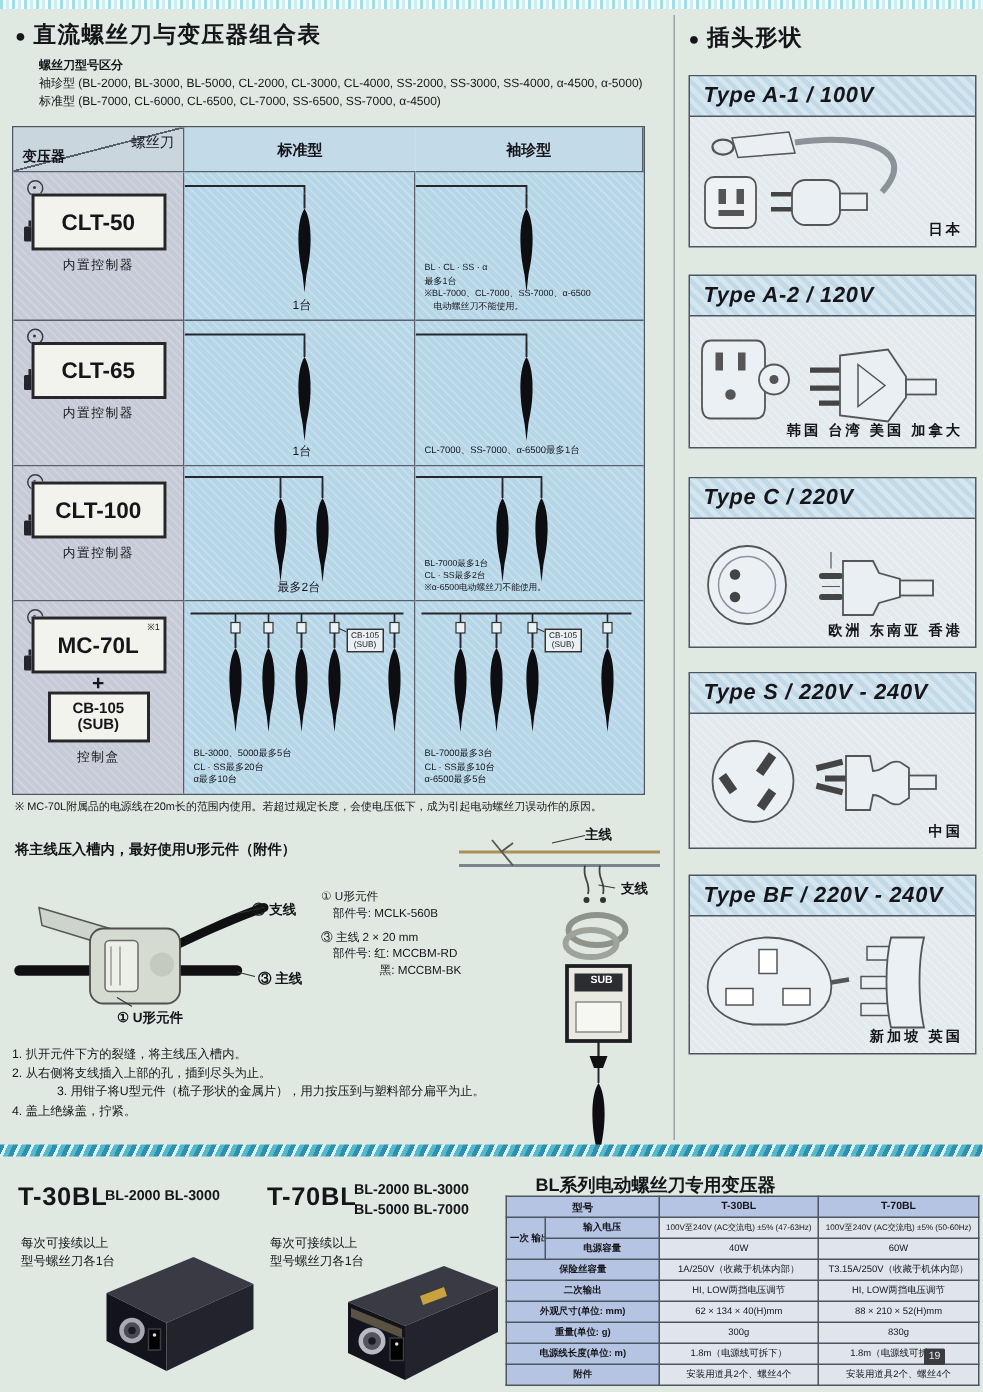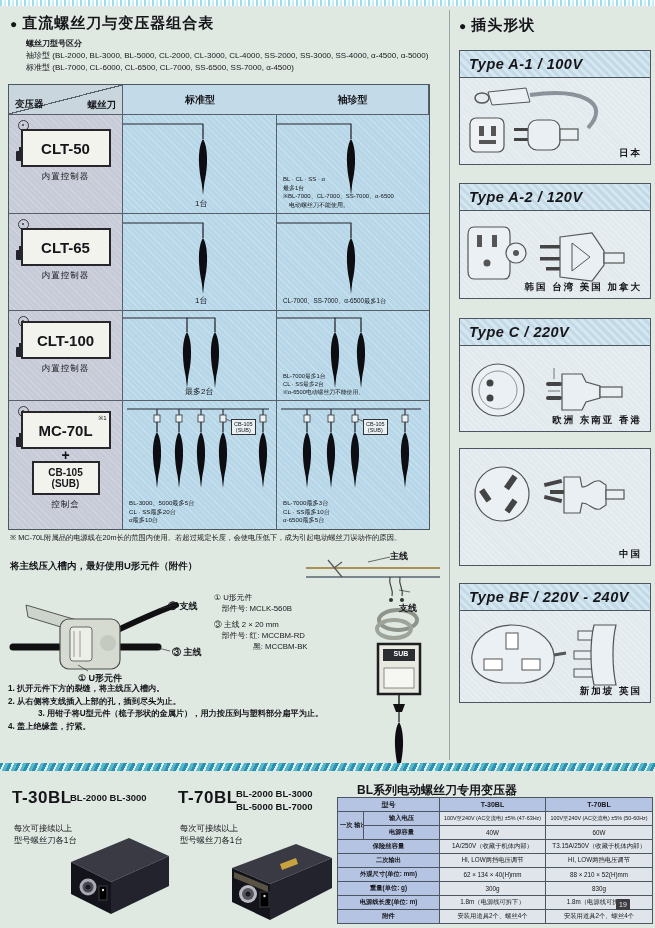--- a/index.html
+++ b/index.html
@@ -26,21 +26,21 @@
     grid-template-columns:114px 154px 152px;
     grid-template-rows:30px 99px 97px 90px 128px;
     border:1px solid #4c5660;}
   .ccell{position:relative;border-right:1px solid #57606a;border-bottom:1px solid #57606a;overflow:hidden;}
   .ccell.lastc{border-right:none;}
   .ccell.lastr{border-bottom:none;}
   .hd{background:#c9d6de;}
   .hd2{background:#c3dbe8;display:flex;align-items:center;justify-content:center;
        font-weight:bold;font-size:10px;}
   .diag{background-image:linear-gradient(to bottom right,transparent calc(50% - 0.6px),#57606a calc(50% - 0.6px),#57606a calc(50% + 0.6px),transparent calc(50% + 0.6px));}
-  .diag .tr{position:absolute;top:14px;right:6px;font-weight:bold;font-size:9.5px;}
+  .diag .tr{position:absolute;top:4px;right:6px;font-weight:normal;font-size:9.5px;}
   .diag .bl{position:absolute;bottom:3px;left:6px;font-weight:bold;font-size:9.5px;}
   .tcol{background:#c7cad7;background-image:repeating-linear-gradient(45deg,rgba(255,255,255,.18) 0 1px,transparent 1px 4px);}
   .dcol{background:#b7d7e8;background-image:repeating-linear-gradient(45deg,rgba(255,255,255,.22) 0 1px,transparent 1px 4px);}
 
   .tstack{display:flex;flex-direction:column;align-items:center;padding-top:14px;height:100%;box-sizing:border-box;}
   .mbox{background:#f1f3ec;border:2px solid #26262b;width:86px;height:34px;display:flex;
         align-items:center;justify-content:center;font-weight:bold;font-size:15px;position:relative;}
   .mbox .note{position:absolute;top:1px;right:2px;font-size:6px;font-weight:normal;}
   .sbox{background:#f1f3ec;border:2px solid #26262b;width:64px;height:30px;display:flex;
         align-items:center;justify-content:center;font-weight:bold;font-size:10px;text-align:center;line-height:1.1;}
@@ -55,21 +55,21 @@
   .std-txt{position:absolute;left:6px;bottom:4px;font-size:6px;line-height:1.4;}
   .callout{position:absolute;border:0.5px solid #333;background:#e9f1f4;font-size:5.5px;line-height:1.1;
            padding:1px 2px;text-align:center;}
   .cellart{position:absolute;left:0;top:0;}
 
   .footnote{left:10px;top:533px;width:432px;font-size:7.3px;line-height:1.4;}
   .intro{left:10px;top:560px;font-size:9.5px;font-weight:bold;}
 
   .parts{left:214px;top:592px;width:138px;font-size:7.8px;line-height:1.45;}
   .parts .pi{margin-bottom:4px;}
-  .steps{left:8px;top:683px;width:300px;font-size:8.2px;line-height:1.55;font-weight:bold;}
+  .steps{left:8px;top:697px;width:300px;font-size:8.2px;line-height:1.55;}
 
   
   .plugtitlebar{height:26px;border-bottom:1px solid #4c5660;display:flex;align-items:center;padding-left:9px;
     font-weight:bold;font-style:italic;font-size:14.5px;letter-spacing:0.5px;
     background:repeating-linear-gradient(45deg,#d6e6ef 0 3px,#c2d9e7 3px 6px);}
   .plugbox{position:absolute;left:459px;width:190px;border:1px solid #4c5660;background:#e2eaee;
     background-image:repeating-linear-gradient(45deg,rgba(255,255,255,.25) 0 1px,transparent 1px 4px);}
   .region{position:absolute;bottom:4px;right:8px;font-size:9.5px;font-weight:bold;letter-spacing:2px;}
 
   
@@ -328,21 +328,21 @@
   <ellipse cx="100" cy="68" rx="19" ry="10" fill="none" stroke="#8f948a" stroke-width="4"></ellipse>
   <ellipse cx="96" cy="77" rx="17" ry="9" fill="none" stroke="#9fa49a" stroke-width="4"></ellipse>
   <rect x="80" y="92" width="42" height="50" fill="#e8e9e0" stroke="#1d1d22" stroke-width="2.5"></rect>
   <rect x="85" y="97" width="32" height="12" fill="#2c2c33"></rect>
   <rect x="86" y="116" width="30" height="20" fill="#f6f7f2" stroke="#8a8a86" stroke-width="1"></rect>
   <path d="M101 142 L101 152" stroke="#222" stroke-width="1.5"></path>
   <path d="M95 152 L107 152 L104 160 L98 160 Z" fill="#111"></path>
   <use href="#sd" x="101" y="160" transform="scale(1)"></use>
 </svg>
 <span class="dlabel" style="left:390px;top:550px;">主线</span>
-<span class="dlabel" style="left:399px;top:586px;margin-top:16px;">支线</span>
+<span class="dlabel" style="left:414px;top:586px;">支线</span>
 <span class="abs" style="left:385px;top:650px;width:32px;text-align:center;color:#fff;font-size:7px;font-weight:bold;">SUB</span>
 
 <div class="abs sec-title" style="left:459px;top:16px;">
   <span class="bullet">●</span><span>插头形状</span>
 </div>
 
 <div class="plugbox" style="top:50px;height:113px;">
   <div class="plugtitlebar">Type A-1 / 100V</div>
   <svg width="188" height="84">
     <ellipse cx="22" cy="20" rx="7" ry="5" fill="none" stroke="#555" stroke-width="1.5"></ellipse>
@@ -390,20 +390,21 @@
     <rect x="86" y="50" width="16" height="4" rx="2" fill="#444"></rect>
     <line x1="94" y1="22" x2="94" y2="33" stroke="#555" stroke-width="0.8"></line>
     <line x1="88" y1="45" x2="100" y2="45" stroke="#555" stroke-width="0.8"></line>
     <path d="M102 28 L122 28 L126 36 L140 40 L140 52 L126 56 L122 64 L102 64 Z" fill="#e9eff2" stroke="#555" stroke-width="1.2"></path>
     <rect x="140" y="41" width="22" height="10" fill="#e9eff2" stroke="#555" stroke-width="1.2"></rect>
   </svg>
   <span class="region">欧洲 东南亚 香港</span>
 </div>
 
 <div class="plugbox" style="top:448px;height:116px;">
+  <div class="plugtitlebar">Type S / 220V - 240V</div>
   <svg width="188" height="86">
     <circle cx="42" cy="45" r="27" fill="#eaf0f3" stroke="#555" stroke-width="1.2"></circle>
     <rect x="48" y="26" width="6" height="15" fill="#444" transform="rotate(35 51 33)"></rect>
     <rect x="22" y="40" width="6" height="13" fill="#444" transform="rotate(-35 25 46)"></rect>
     <rect x="48" y="50" width="6" height="14" fill="#444" transform="rotate(35 51 57)"></rect>
     <rect x="84" y="32" width="18" height="4" fill="#444" transform="rotate(-14 93 34)"></rect>
     <rect x="84" y="48" width="18" height="4" fill="#444" transform="rotate(14 93 50)"></rect>
     <rect x="90" y="41" width="14" height="4" fill="#444"></rect>
     <path d="M104 28 L120 28 L122 38 C130 38 132 30 140 32 L146 36 L146 56 L140 60 C132 62 130 54 122 54 L120 64 L104 64 Z" fill="#e9eff2" stroke="#555" stroke-width="1.2"></path>
     <rect x="146" y="41" width="18" height="9" fill="#e9eff2" stroke="#555" stroke-width="1.2"></rect>

